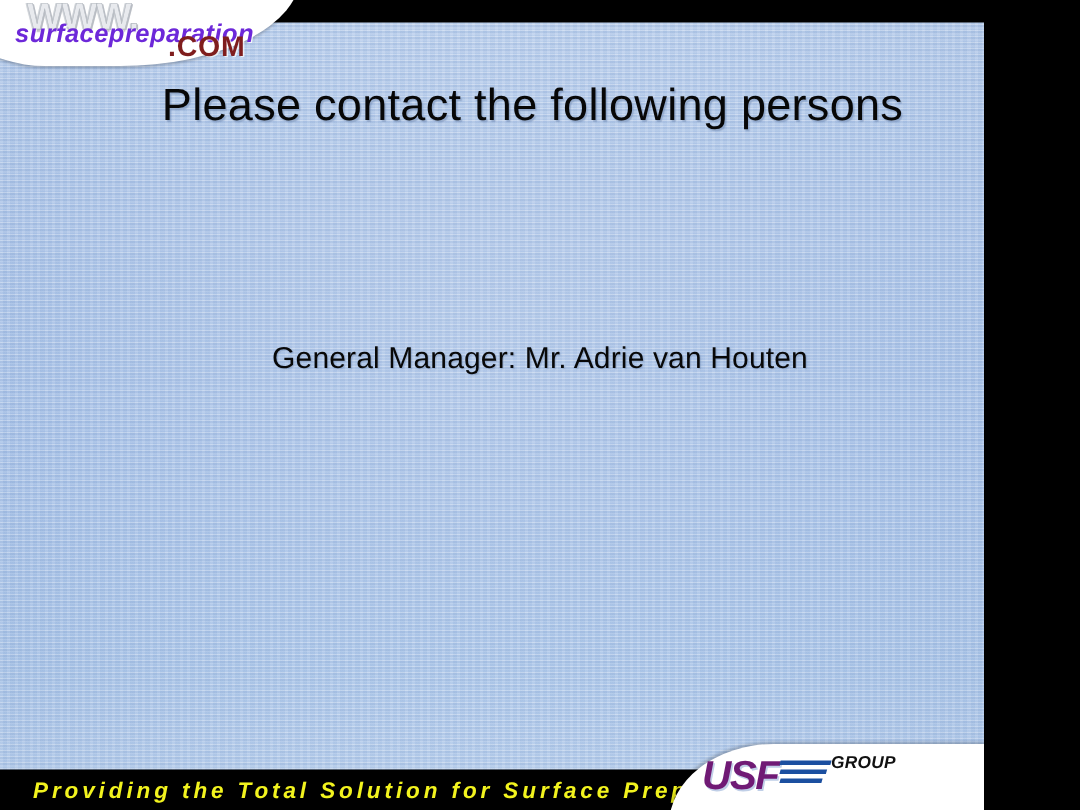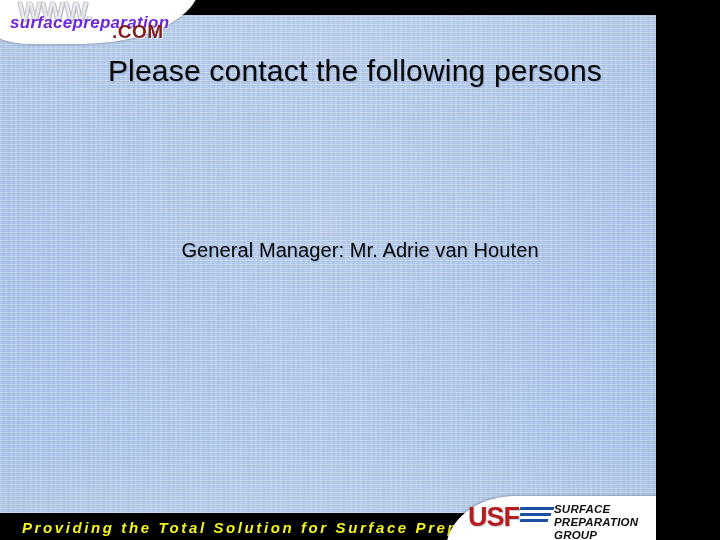--- a/index.html
+++ b/index.html
@@ -140,21 +140,20 @@
     text-shadow: 1px 1px 1px rgba(110,135,175,0.55);
     white-space: nowrap;
   }
 
   
   .body-block {
     position: absolute;
     left: 40px; top: 228px;
     width: 640px;
     text-align: center;
-    margin-top: 11px;
   }
   .body-line {
     font-family: "Liberation Sans", sans-serif;
     font-size: 20px;
     font-weight: normal;
     color: #080808;
     letter-spacing: 0.1px;
     text-shadow: 0.8px 0.8px 1px rgba(110,135,175,0.5);
     white-space: nowrap;
   }
@@ -190,24 +189,25 @@
   }
   .usf-logo {
     position: absolute;
     right: 8px; bottom: 4px;
     width: 186px; height: 40px;
   }
   .usf-mark {
     position: absolute;
     left: 6px; top: 6px;
     font-family: "Liberation Sans", sans-serif;
+    font-style: italic;
     font-weight: bold;
     font-size: 27px;
     letter-spacing: -1px;
-    color: #b91c1c;
+    color: #701a75;
     text-shadow: 1px 1px 0 rgba(150,175,215,0.6);
   }
   .usf-bars {
     position: absolute;
     left: 58px; top: 11px;
     width: 34px; height: 19px;
   }
   .usf-bars i {
     display: block;
     height: 3px;
@@ -263,18 +263,17 @@
 
   <div class="foot-white"></div>
   <div class="usf-logo">
     <div class="usf-mark">USF</div>
     <div class="usf-bars">
       <i></i>
         <i></i>
         <i></i>
     </div>
     <div class="usf-text">
-      <div class="l1">SURFACE PREPARATION</div>
       <div class="l2">GROUP</div>
     </div>
   </div>
 
 </div>
 
 </body></html>

